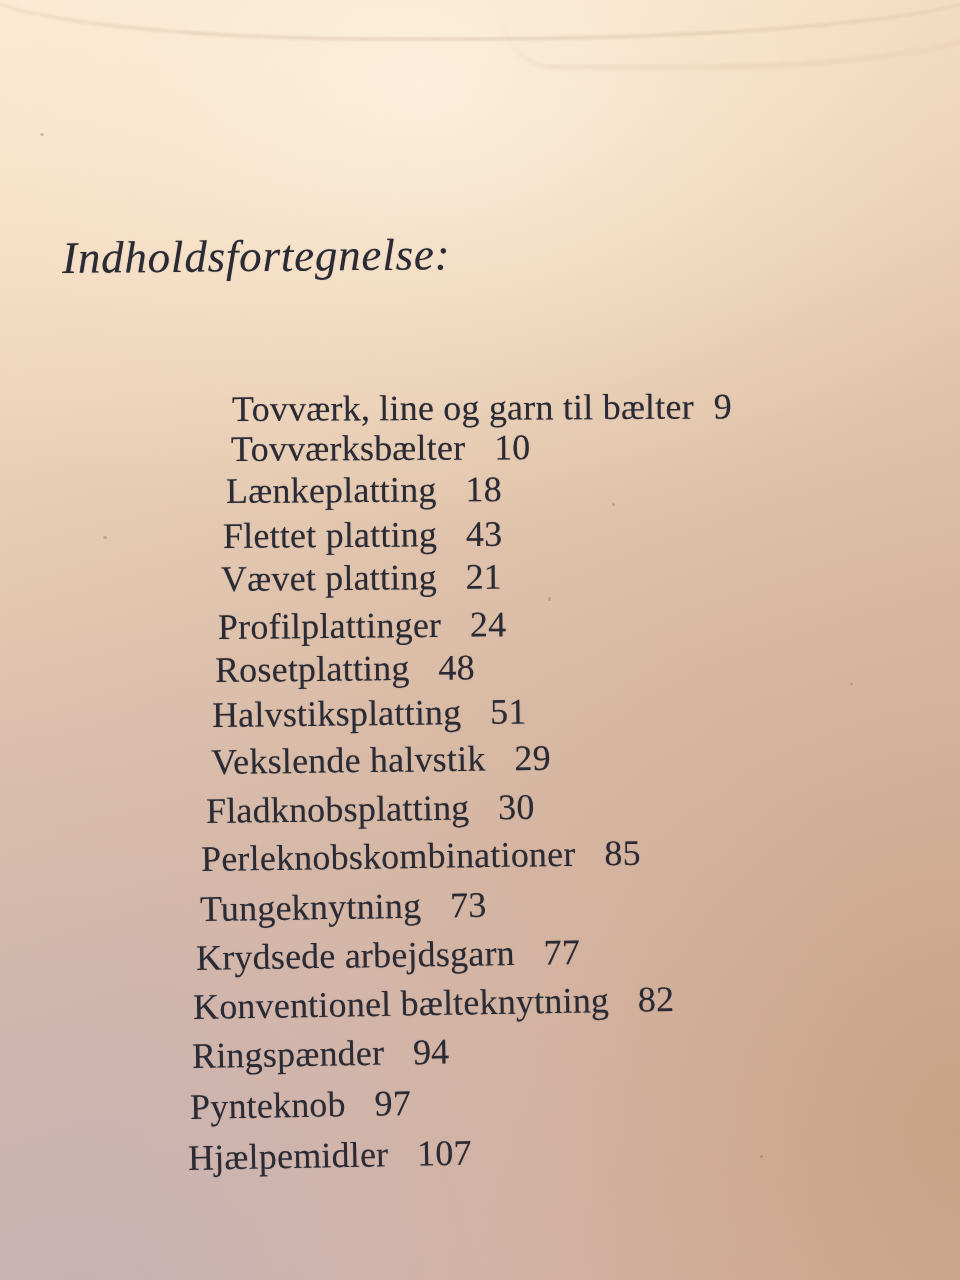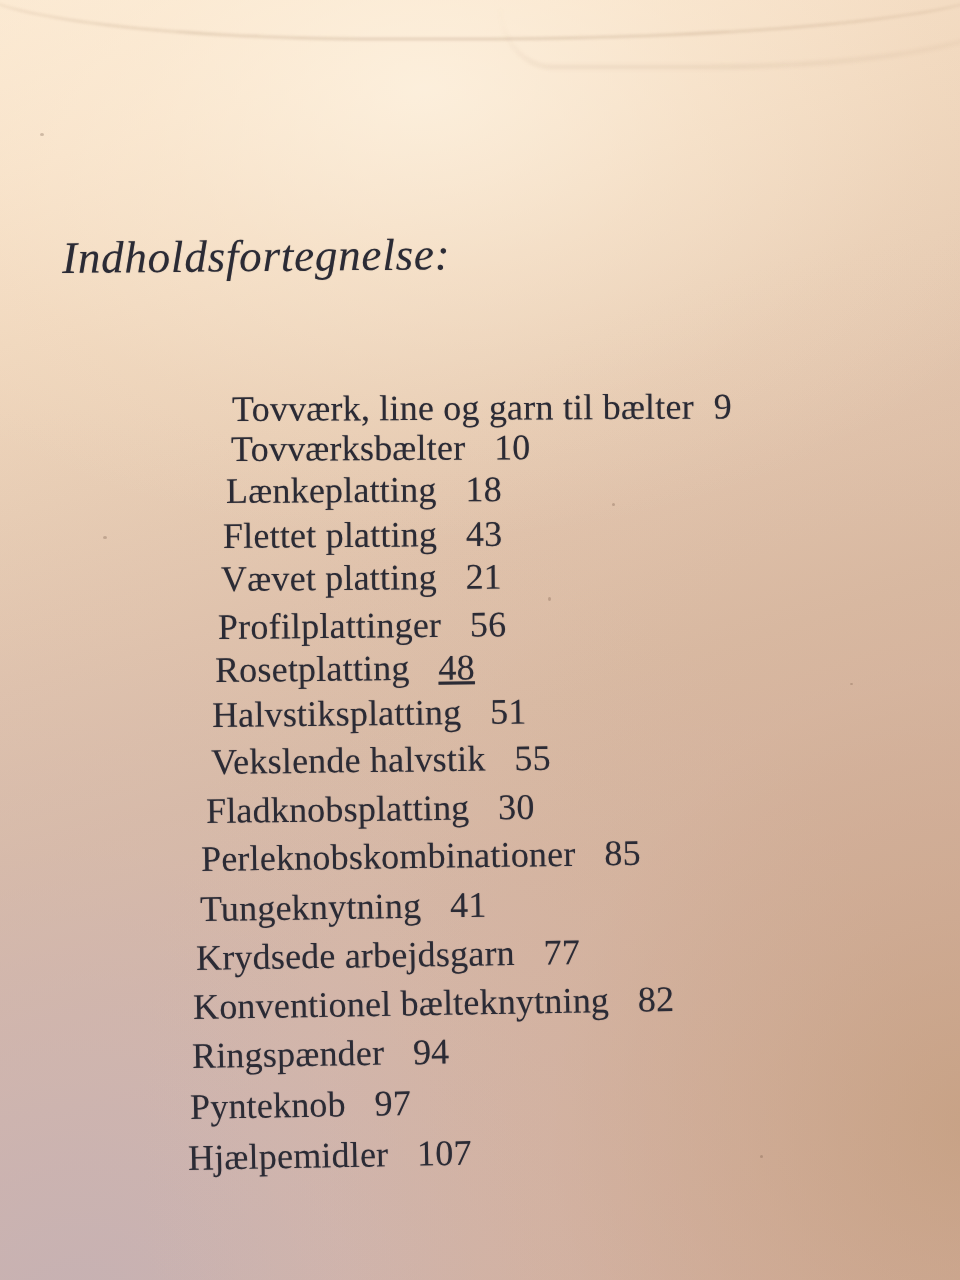--- a/index.html
+++ b/index.html
@@ -198,27 +198,27 @@
   <div class="speck" style="left:40px;  top:133px;  width:4px; height:3px;"></div>
 
   <div class="ink" id="toc-title">Indholdsfortegnelse:</div>
 
   <ul id="toc-list">
       <li class="toc-row" style="left: 232px; top: 388px; transform: rotate(-0.3deg); transform-origin: left center;"><span class="toc-label">Tovværk, line og garn til bælter</span><span class="toc-page" style="margin-left: 0.55em;">9</span></li>
       <li class="toc-row" style="left: 231px; top: 428px; transform: rotate(-0.35deg); transform-origin: left center;"><span class="toc-label">Tovværksbælter</span><span class="toc-page" style="margin-left: 0.8em;">10</span></li>
       <li class="toc-row" style="left: 226px; top: 470px; transform: rotate(-0.4deg); transform-origin: left center;"><span class="toc-label">Lænkeplatting</span><span class="toc-page" style="margin-left: 0.8em; margin-top: 7px;">18</span></li>
       <li class="toc-row" style="left: 223px; top: 515px; transform: rotate(-0.45deg); transform-origin: left center;"><span class="toc-label">Flettet platting</span><span class="toc-page" style="margin-left: 0.8em;">43</span></li>
       <li class="toc-row" style="left: 221px; top: 558px; transform: rotate(-0.5deg); transform-origin: left center;"><span class="toc-label">Vævet platting</span><span class="toc-page" style="margin-left: 0.8em;">21</span></li>
-      <li class="toc-row" style="left: 218px; top: 606px; transform: rotate(-0.55deg); transform-origin: left center;"><span class="toc-label">Profilplattinger</span><span class="toc-page" style="margin-left: 0.8em;">56</span></li>
-      <li class="toc-row" style="left: 215px; top: 649px; transform: rotate(-0.6deg); transform-origin: left center;"><span class="toc-label">Rosetplatting</span><span class="toc-page" style="margin-left: 0.8em; text-decoration: underline;">48</span></li>
+      <li class="toc-row" style="left: 218px; top: 606px; transform: rotate(-0.55deg); transform-origin: left center;"><span class="toc-label">Profilplattinger</span><span class="toc-page" style="margin-left: 0.8em;">24</span></li>
+      <li class="toc-row" style="left: 215px; top: 649px; transform: rotate(-0.6deg); transform-origin: left center;"><span class="toc-label">Rosetplatting</span><span class="toc-page" style="margin-left: 0.8em;">48</span></li>
       <li class="toc-row" style="left: 212px; top: 694px; transform: rotate(-0.65deg); transform-origin: left center;"><span class="toc-label">Halvstiksplatting</span><span class="toc-page" style="margin-left: 0.8em;">51</span></li>
-      <li class="toc-row" style="left: 211px; top: 741px; transform: rotate(-0.7deg); transform-origin: left center;"><span class="toc-label">Vekslende halvstik</span><span class="toc-page" style="margin-left: 0.8em;">55</span></li>
+      <li class="toc-row" style="left: 211px; top: 741px; transform: rotate(-0.7deg); transform-origin: left center;"><span class="toc-label">Vekslende halvstik</span><span class="toc-page" style="margin-left: 0.8em;">29</span></li>
       <li class="toc-row" style="left: 206px; top: 790px; transform: rotate(-0.75deg); transform-origin: left center;"><span class="toc-label">Fladknobsplatting</span><span class="toc-page" style="margin-left: 0.8em;">30</span></li>
       <li class="toc-row" style="left: 201px; top: 838px; transform: rotate(-0.8deg); transform-origin: left center;"><span class="toc-label">Perleknobskombinationer</span><span class="toc-page" style="margin-left: 0.8em;">85</span></li>
-      <li class="toc-row" style="left: 200px; top: 888px; transform: rotate(-0.85deg); transform-origin: left center;"><span class="toc-label">Tungeknytning</span><span class="toc-page" style="margin-left: 0.8em;">41</span></li>
+      <li class="toc-row" style="left: 200px; top: 888px; transform: rotate(-0.85deg); transform-origin: left center;"><span class="toc-label">Tungeknytning</span><span class="toc-page" style="margin-left: 0.8em;">73</span></li>
       <li class="toc-row" style="left: 196px; top: 937px; transform: rotate(-0.9deg); transform-origin: left center;"><span class="toc-label">Krydsede arbejdsgarn</span><span class="toc-page" style="margin-left: 0.8em;">77</span></li>
       <li class="toc-row" style="left: 193px; top: 986px; transform: rotate(-0.95deg); transform-origin: left center;"><span class="toc-label">Konventionel bælteknytning</span><span class="toc-page" style="margin-left: 0.8em;">82</span></li>
       <li class="toc-row" style="left: 192px; top: 1035px; transform: rotate(-1deg); transform-origin: left center;"><span class="toc-label">Ringspænder</span><span class="toc-page" style="margin-left: 0.8em;">94</span></li>
       <li class="toc-row" style="left: 190px; top: 1086px; transform: rotate(-1.05deg); transform-origin: left center;"><span class="toc-label">Pynteknob</span><span class="toc-page" style="margin-left: 0.8em;">97</span></li>
       <li class="toc-row" style="left: 188px; top: 1137px; transform: rotate(-1.1deg); transform-origin: left center;"><span class="toc-label">Hjælpemidler</span><span class="toc-page" style="margin-left: 0.8em;">107</span></li>
     </ul>
 
   <div class="softfocus-top"></div>
   <div class="softfocus-bottom"></div>
 

